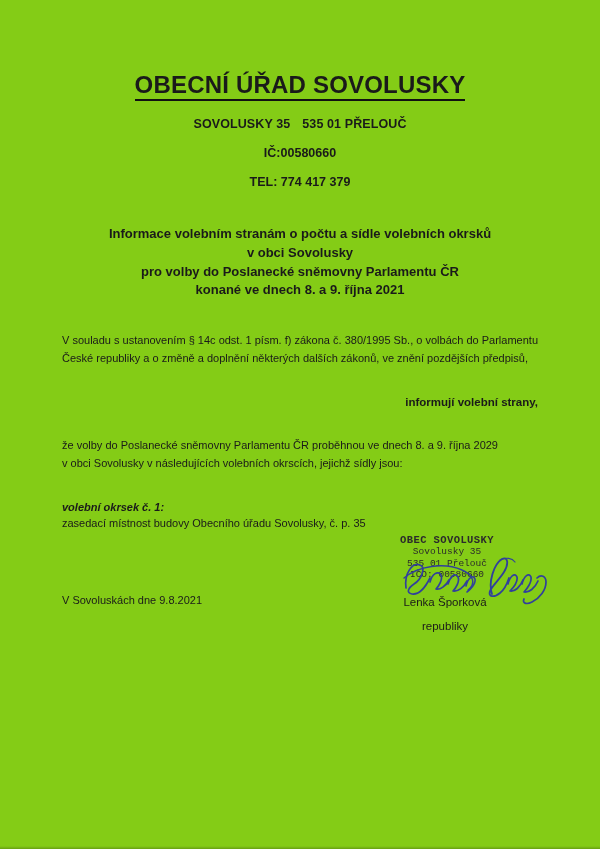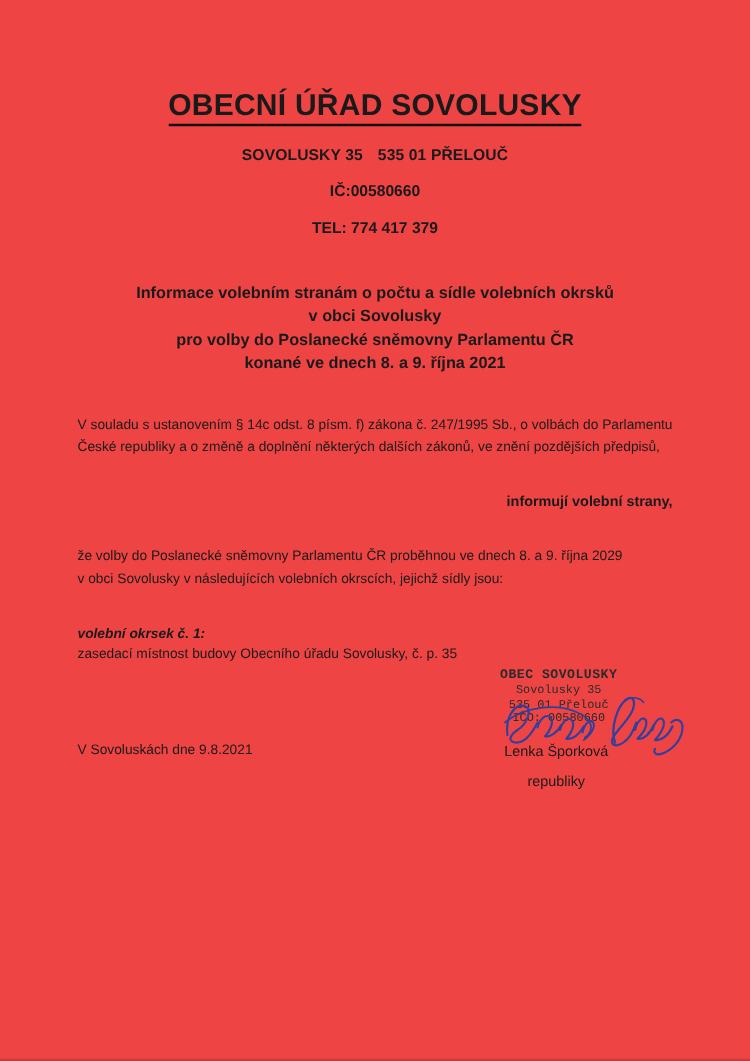--- a/index.html
+++ b/index.html
@@ -10,21 +10,21 @@
   }
   body {
     font-family: "Liberation Sans", sans-serif;
     color: #1a1a1a;
   }
   .page {
     position: relative;
     width: 600px;
     height: 849px;
     margin: 0 auto;
-    background: #ef4444;
+    background: #84cc16;
     overflow: hidden;
     box-sizing: border-box;
   }
   .page::after {
     
     content: "";
     position: absolute;
     left: 0;
     right: 0;
     bottom: 0;
@@ -209,21 +209,21 @@
       <p class="tel-line">TEL: 774 417 379</p>
     </div>
 
     <div class="subject">
       <div>Informace volebním stranám o počtu a sídle volebních okrsků</div>
       <div>v obci Sovolusky</div>
       <div>pro volby do Poslanecké sněmovny Parlamentu ČR</div>
       <div>konané ve dnech 8. a 9. října 2021</div>
     </div>
 
-    <p class="para para-legal">V souladu s ustanovením § 14c odst. 8 písm. f) zákona č. 247/1995 Sb., o volbách do Parlamentu České republiky a o změně a doplnění některých dalších zákonů, ve znění pozdějších předpisů,</p>
+    <p class="para para-legal">V souladu s ustanovením § 14c odst. 1 písm. f) zákona č. 380/1995 Sb., o volbách do Parlamentu České republiky a o změně a doplnění některých dalších zákonů, ve znění pozdějších předpisů,</p>
 
     <p class="centered-bold">informují volební strany,</p>
 
     <div class="para-announce">
       <p class="para">že volby do Poslanecké sněmovny Parlamentu ČR proběhnou ve dnech 8. a 9. října 2029</p>
       <p class="para tight">v obci Sovolusky v následujících volebních okrscích, jejichž sídly jsou:</p>
     </div>
 
     <div class="precinct">
       <p class="precinct-head">volební okrsek č. 1:</p>

